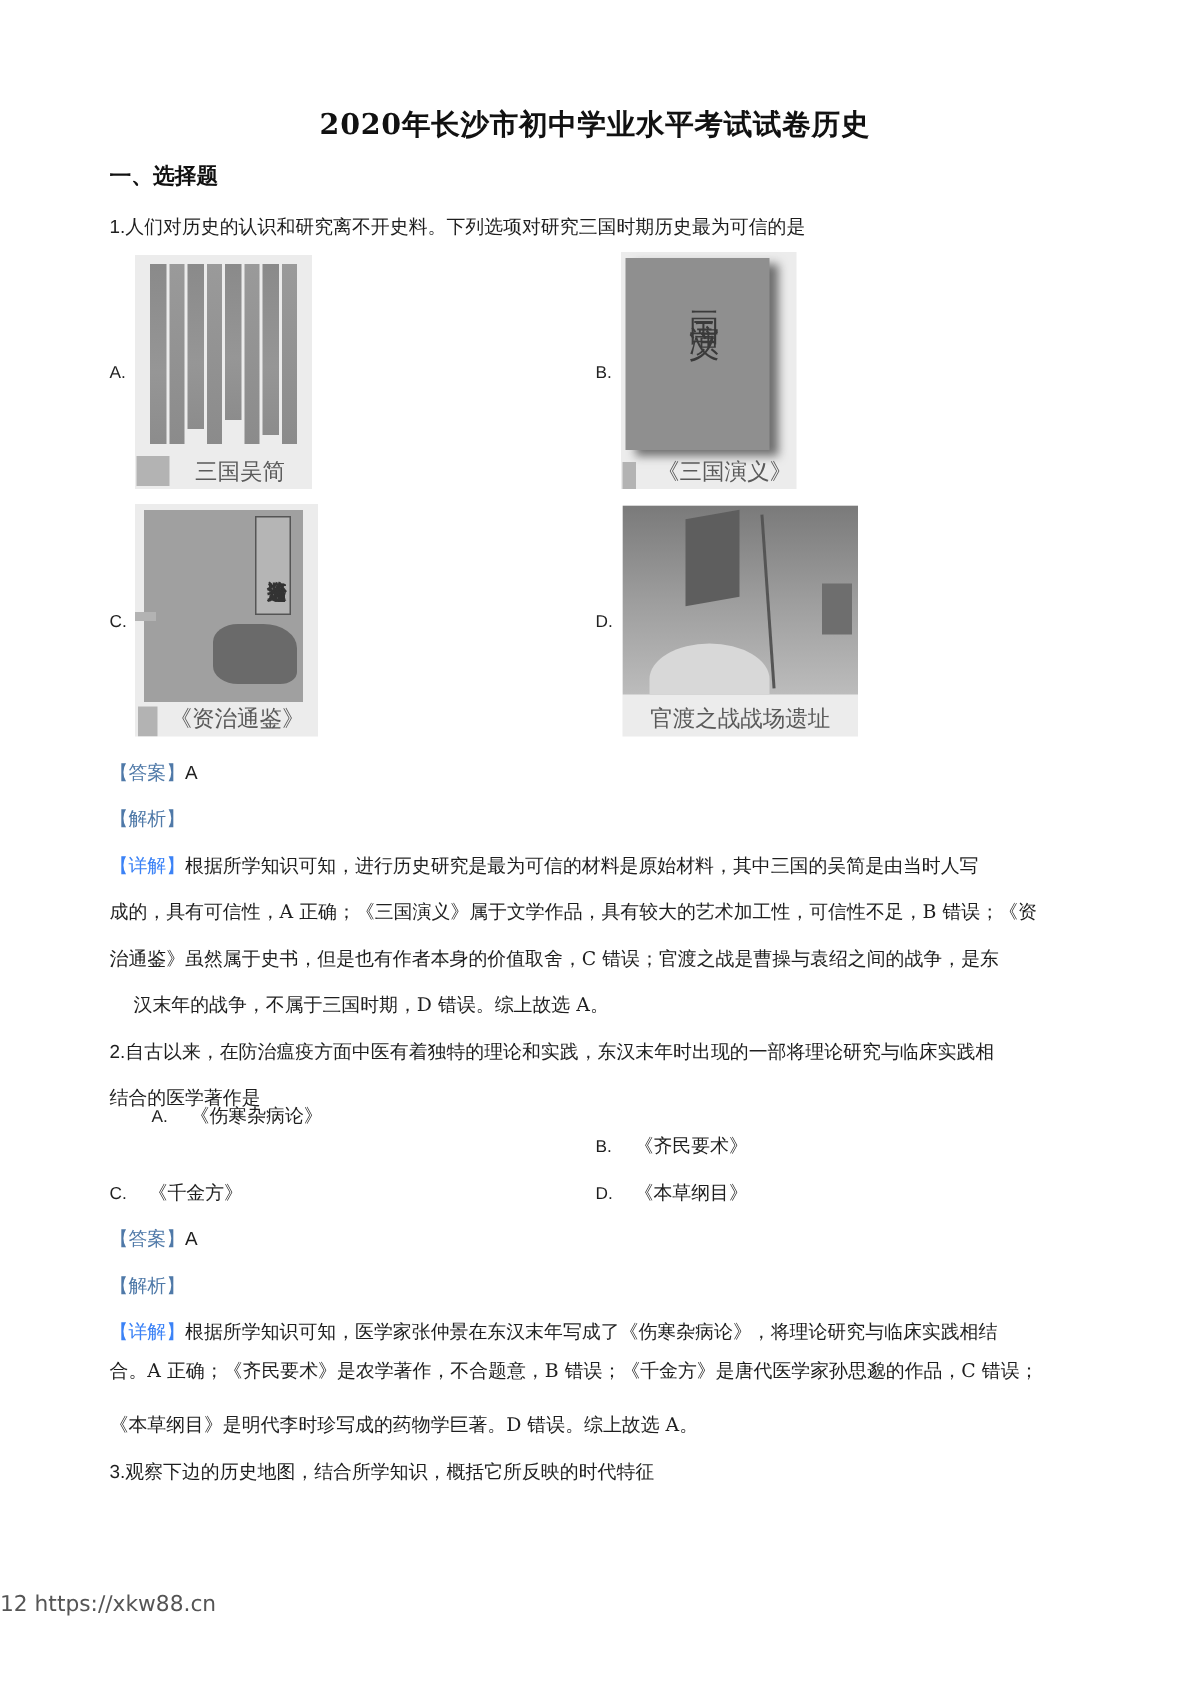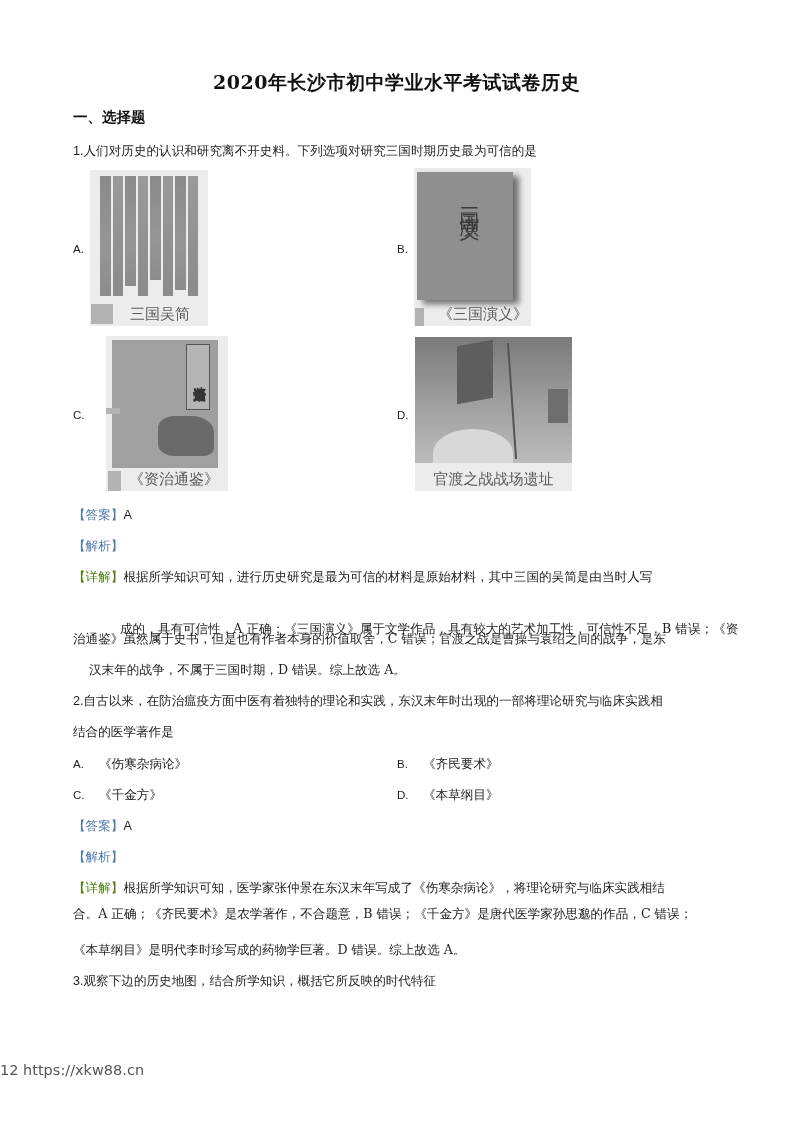--- a/index.html
+++ b/index.html
@@ -36,21 +36,21 @@
     .line {
       position: absolute;
       left: 73px;
       font-size: 12.6px;
       line-height: 16px;
       white-space: nowrap;
       color: #1e1e1e;
     }
     .qnum { font-family: "Liberation Sans", sans-serif; }
     .tag-blue { color: #4f79a8; text-align: right; }
-    .tag-black { color: #4d7c0f; }
+    .tag-black { color: #3b82f6; }
     .opt-label {
       position: absolute;
       font-family: "Liberation Sans", sans-serif;
       font-size: 11.5px;
       color: #222;
     }
     
     .figure {
       position: absolute;
       background: #ececec;
@@ -190,21 +190,21 @@
   <div class="opt-label" style="left:397px; top:243px;">B.</div>
   <div class="figure" style="left:414px; top:168px; width:117px; height:158px;">
     <div class="book">
       <div class="vtitle">三国演义</div>
     </div>
     <div class="mark" style="left:1px; bottom:0px; width:9px; height:18px;"></div>
     <div class="caption" style="left:10px;padding-left:11px;">《三国演义》</div>
   </div>
 
   <div class="opt-label" style="left:73px; top:409px;">C.</div>
-  <div class="figure" style="left:90px; top:336px; width:122px; height:155px;margin-left:16px;">
+  <div class="figure" style="left:90px; top:336px; width:122px; height:155px;">
     <div class="bookc">
       <div class="box">资治通鉴</div>
       <div class="blob"></div>
     </div>
     <div class="mark" style="left:0px; top:72px; width:14px; height:6px;"></div>
     <div class="mark" style="left:2px; bottom:0px; width:13px; height:20px;"></div>
     <div class="caption" style="left:14px;">《资治通鉴》</div>
   </div>
 
   <div class="opt-label" style="left:397px; top:409px;">D.</div>
@@ -220,30 +220,30 @@
 
   <div class="line" style="top:507px;">
     <span class="tag-blue">【答案】</span><span class="qnum">A</span>
   </div>
   <div class="line" style="top:538px;">
     <span class="tag-blue">【解析】</span>
   </div>
   <div class="line" style="top:569px;">
     <span class="tag-black">【详解】</span><span>根据所学知识可知，进行历史研究是最为可信的材料是原始材料，其中三国的吴简是由当时人写</span>
   </div>
-  <div class="line" style="top:621px;margin-left:47px;">成的，具有可信性，A 正确；《三国演义》属于文学作品，具有较大的艺术加工性，可信性不足，B 错误；《资</div>
+  <div class="line" style="top:600px;">成的，具有可信性，A 正确；《三国演义》属于文学作品，具有较大的艺术加工性，可信性不足，B 错误；《资</div>
   <div class="line" style="top:631px;">治通鉴》虽然属于史书，但是也有作者本身的价值取舍，C 错误；官渡之战是曹操与袁绍之间的战争，是东</div>
   <div class="line" style="top:662px;margin-left:16px;">汉末年的战争，不属于三国时期，D 错误。综上故选 A。</div>
 
   <div class="line" style="top:693px;">
     <span class="qnum">2.</span><span>自古以来，在防治瘟疫方面中医有着独特的理论和实践，东汉末年时出现的一部将理论研究与临床实践相</span>
   </div>
   <div class="line" style="top:724px;">结合的医学著作是</div>
 
-  <div class="line" style="top:756px;">
+  <div class="line" style="top:736px;margin-left:28px;">
     <span class="qnum" style="font-size:11.5px; display:inline-block; width:26px;">A.</span><span>《伤寒杂病论》</span>
   </div>
   <div class="line" style="top:756px; left:397px;">
     <span class="qnum" style="font-size:11.5px; display:inline-block; width:26px;">B.</span><span>《齐民要术》</span>
   </div>
   <div class="line" style="top:787px;">
     <span class="qnum" style="font-size:11.5px; display:inline-block; width:26px;">C.</span><span>《千金方》</span>
   </div>
   <div class="line" style="top:787px; left:397px;">
     <span class="qnum" style="font-size:11.5px; display:inline-block; width:26px;">D.</span><span>《本草纲目》</span>

